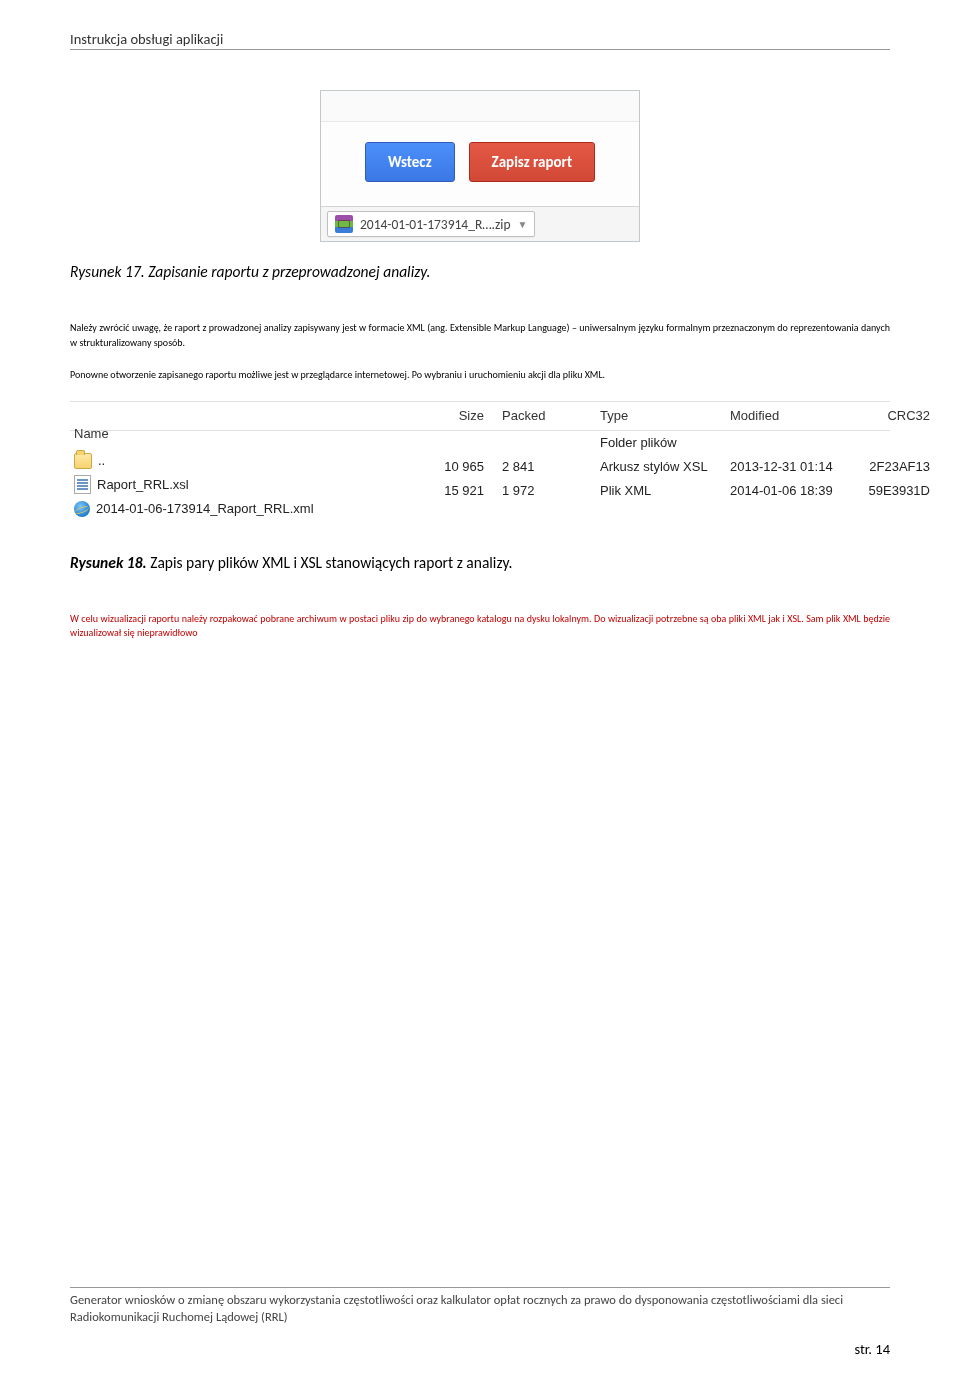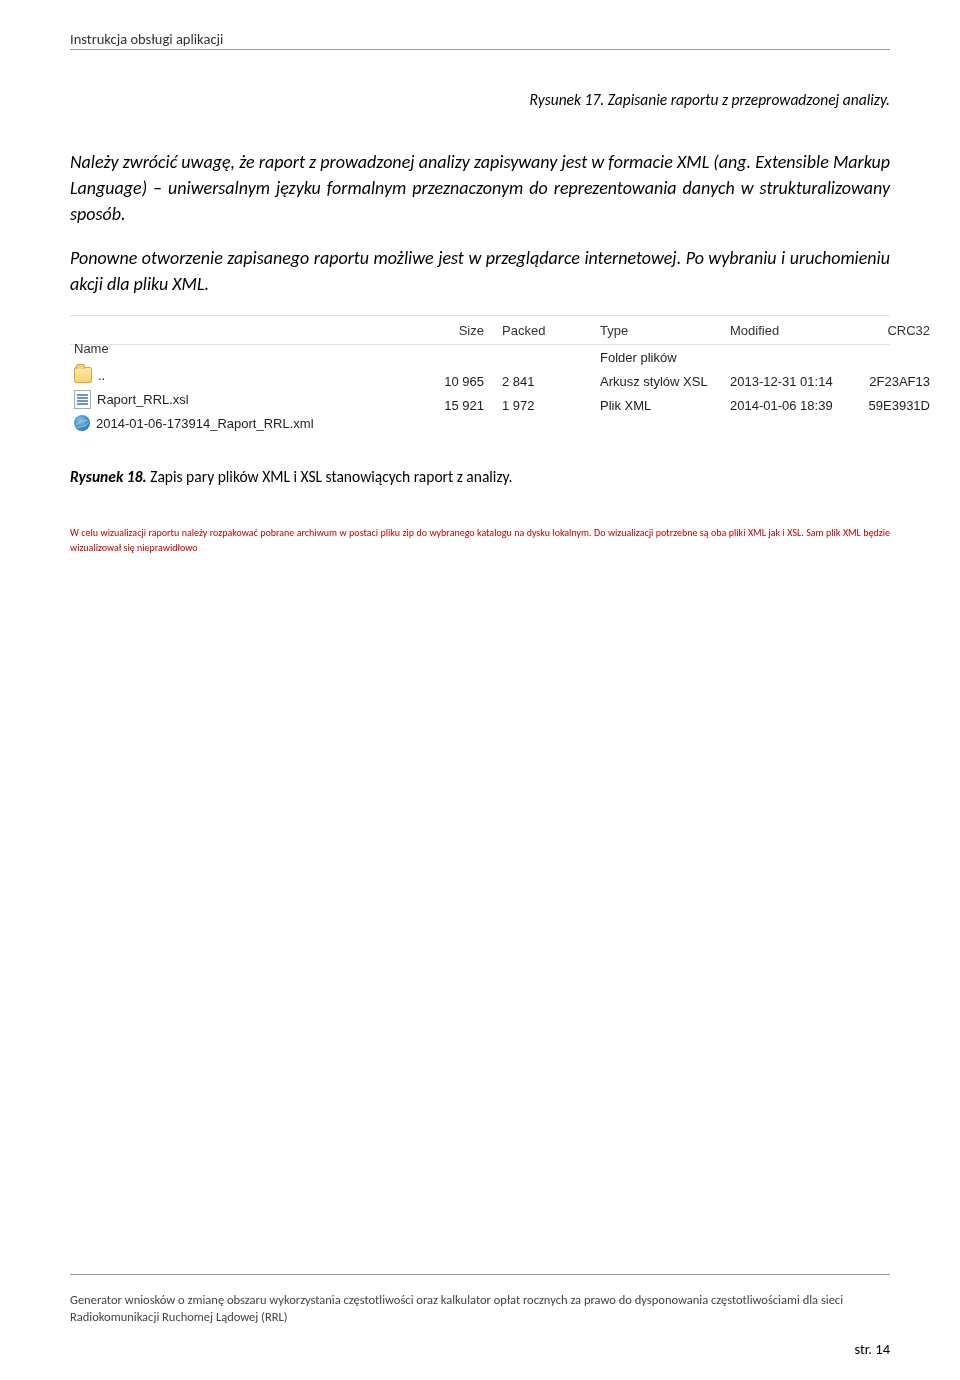--- a/index.html
+++ b/index.html
@@ -95,31 +95,30 @@
     position: absolute;
     left: 3px; right: 3px; top: 5px; bottom: 5px;
     border: 1px solid rgba(80,50,20,0.6);
     border-radius: 1px;
   }
   .dl-chev {
     color: #888;
     font-size: 10px;
   }
   .caption {
-    text-align: right;
+    text-align: left;
     font-style: italic;
     font-size: 15.5px;
     margin: 18px 0 40px 0;
   }
   .body-text {
-    font-size: 18px;
+    font-size: 10px;
     line-height: 1.45;
     text-align: justify;
     margin: 0 0 18px 0;
-    font-style: italic;
   }
   .screenshot-2 {
     margin: 18px 0 10px 0;
     background: #fff;
     font-family: "Segoe UI", Arial, sans-serif;
     font-size: 13px;
     color: #222;
   }
   .ss2-head, .ss2-row {
     display: flex;
@@ -192,38 +191,52 @@
     text-align: justify;
   }
   .footer {
     position: absolute;
     bottom: 22px;
     left: 70px;
     right: 70px;
   }
   .footer-line {
     border-top: 1px solid #999;
-    padding-top: 17px;
+    padding-top: 4px;
     font-size: 12.5px;
     color: #444;
     line-height: 1.35;
   }
   .page-num {
     text-align: right;
     font-size: 14.5px;
     margin-top: 14px;
   }
 </style>
 </head>
 <body>
 
 <div class="page">
 
   <div class="header-title">Instrukcja obsługi aplikacji</div>
 
+  <div class="screenshot-1">
+    <div class="ss1-top"></div>
+    <div class="ss1-buttons">
+      <div class="btn btn-blue">Wstecz</div>
+      <div class="btn btn-red">Zapisz raport</div>
+    </div>
+    <div class="ss1-dlbar">
+      <div class="dl-chip">
+        <span class="winrar-icon"></span>
+        <span>2014-01-01-173914_R….zip</span>
+        <span class="dl-chev">▼</span>
+      </div>
+    </div>
+  </div>
 
   <div class="caption">Rysunek 17. Zapisanie raportu z przeprowadzonej analizy.</div>
 
   <p class="body-text">Należy zwrócić uwagę, że raport z prowadzonej analizy zapisywany jest w formacie XML (ang. Extensible Markup Language) – uniwersalnym języku formalnym przeznaczonym do reprezentowania danych w strukturalizowany sposób.</p>
   <p class="body-text">Ponowne otworzenie zapisanego raportu możliwe jest w przeglądarce internetowej. Po wybraniu i uruchomieniu akcji dla pliku XML.</p>
 
   <div class="screenshot-2">
     <div class="ss2-head">
       <div class="col-name">Name</div>
       <div class="col-size">Size</div>

